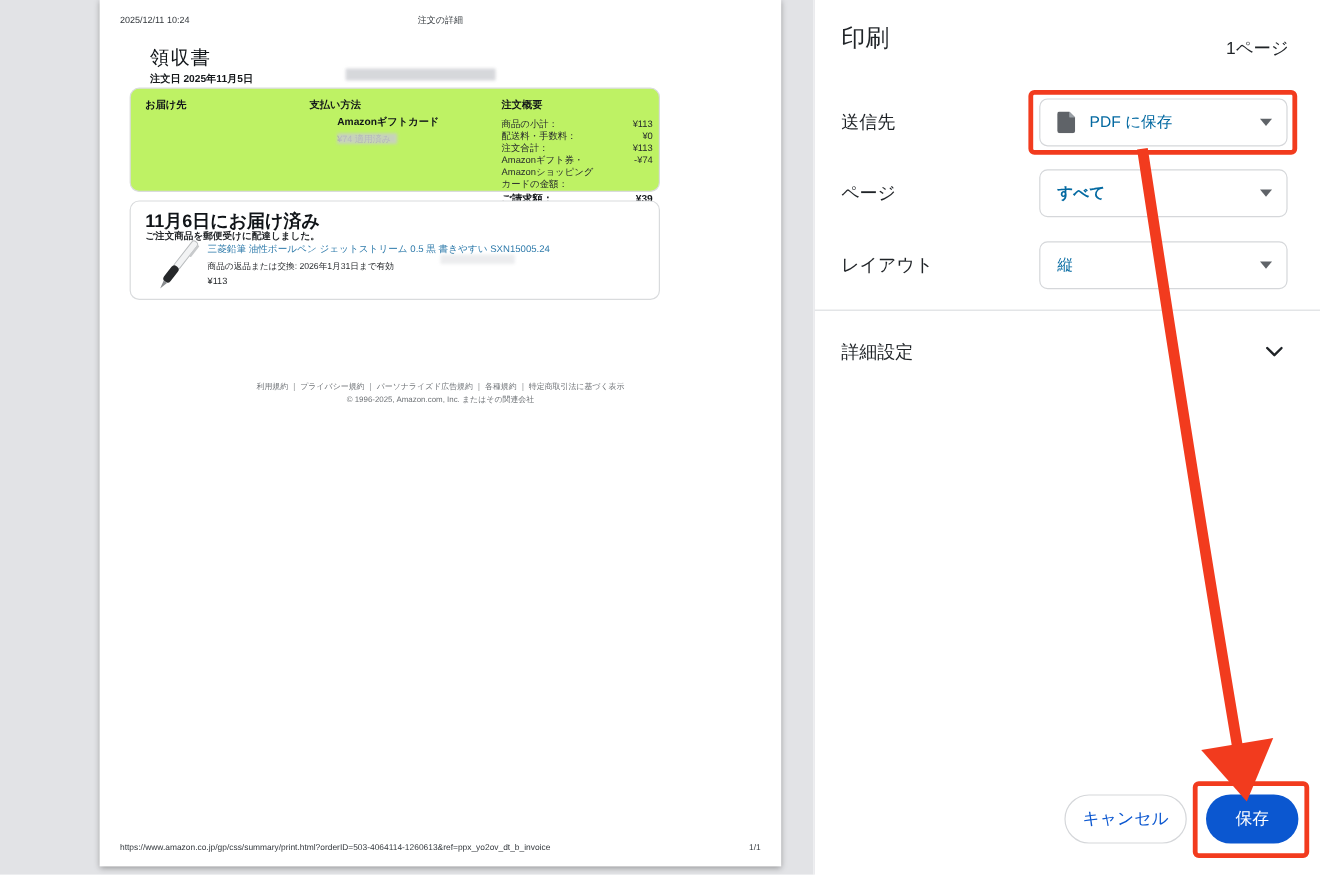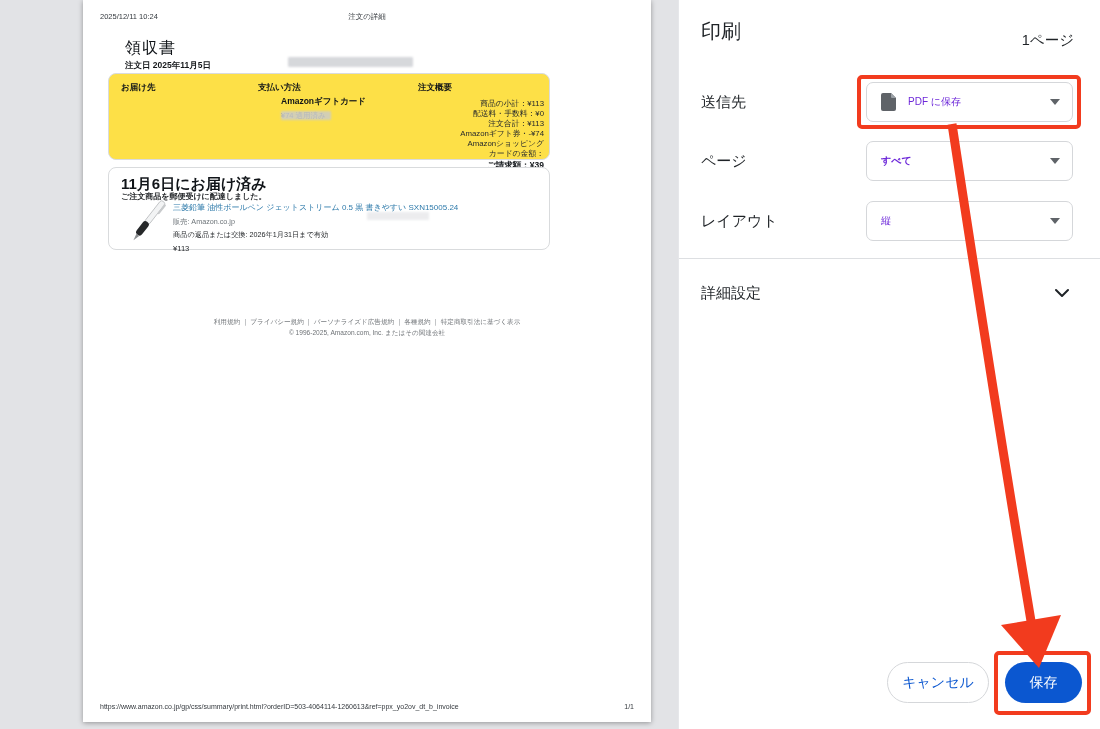--- a/index.html
+++ b/index.html
@@ -15,33 +15,33 @@
   .doc-header { position:absolute; top:12px; left:0; width:100%; font-size:7.5px; color:#33383d; }
   .doc-header .dh-left { position:absolute; left:17px; top:0; }
   .doc-header .dh-center { position:absolute; left:0; width:100%; text-align:center; top:0; }
 
   .receipt-title { position:absolute; left:42px; top:38px; font-size:16px; color:#101418; letter-spacing:1px; }
   .order-date { position:absolute; left:42px; top:60px; font-size:8.5px; font-weight:bold; color:#15181b; }
   .redact { background:#c9cbd0; filter:blur(1.2px); border-radius:1px; }
   .redact-orderid { position:absolute; left:205px; top:57px; width:125px; height:10px; opacity:.75; }
 
   .info-box { position:absolute; left:25px; top:73px; width:442px; height:87px;
-              border:1px solid #d9dbdd; border-radius:8px; background:#fde047; }
+              border:1px solid #d9dbdd; border-radius:8px; background:#bef264; }
   .col-head { font-size:8.5px; font-weight:bold; color:#101418; }
   .addr-col { position:absolute; left:12px; top:8px; width:150px; }
   .addr-lines { margin-top:4px; font-size:7.8px; line-height:10.5px; color:#26292c; }
   .gift-note { font-size:7.8px; font-weight:bold; color:#101418; margin-top:1px; }
   .pay-col-head { position:absolute; left:149px; top:8px; }
   .pay-content { position:absolute; left:172px; top:22px; }
   .pay-method { font-size:8.5px; font-weight:bold; color:#101418; }
   .pay-applied { font-size:7.5px; color:#6c7378; margin-top:3px; }
   .redact-card { position:absolute; left:172px; top:37px; width:50px; height:9px; opacity:.8; }
   .sum-col { position:absolute; left:309px; top:8px; width:126px; }
   .sum-rows { margin-top:5px; }
-  .sum-row { display:flex; justify-content:flex-end; font-size:7.8px; line-height:10px; color:#26292c; }
+  .sum-row { display:flex; justify-content:space-between; font-size:7.8px; line-height:10px; color:#26292c; }
   .sum-row.total { font-weight:bold; color:#101418; font-size:8.5px; margin-top:1px; }
 
   .delivery-box { position:absolute; left:25px; top:167px; width:442px; height:83px;
                   border:1px solid #d9dbdd; border-radius:8px; background:#fff; }
   .dlv-head { position:absolute; left:12px; top:7px; font-size:15px; font-weight:bold; color:#101418; }
   .dlv-sub { position:absolute; left:12px; top:23px; font-size:8px; font-weight:bold; color:#26292c; }
   .pen-img { position:absolute; left:16px; top:32px; width:44px; height:46px; }
   .prod-col { position:absolute; left:64px; top:34px; width:370px; }
   .prod-link { font-size:8px; color:#2f7bab; }
   .prod-seller { font-size:7.2px; color:#6c7378; margin-top:3.5px; }
@@ -57,21 +57,21 @@
   .page-frac { position:absolute; right:17px; top:703px; font-size:7px; color:#33383d; }
 
   
   .panel { position:absolute; left:678px; top:0; width:422px; height:729px; background:#fff; border-left:1px solid #e6e7ea; }
   .panel-title { position:absolute; left:22px; top:18px; font-size:20px; color:#1f2327; }
   .page-count { position:absolute; right:26px; top:31px; font-size:14.5px; color:#1f2327; }
 
   .row-label { position:absolute; left:22px; font-size:15px; color:#1f2327; }
   .dropdown { position:absolute; left:187px; width:207px; height:40px; border:1px solid #d5d7da;
               border-radius:7px; background:#fff; display:flex; align-items:center; cursor:pointer; }
-  .dd-text { font-size:10px; color:#6d28d9; margin-left:14px; }
+  .dd-text { font-size:13px; color:#0369a1; margin-left:14px; }
   .dd-caret { position:absolute; right:12px; top:50%; transform:translateY(-50%); width:0; height:0;
               border-left:5px solid transparent; border-right:5px solid transparent; border-top:6px solid #5f6368; }
   .dd-pdf-icon { width:15px; height:18px; margin-left:14px; margin-right:-2px; flex:0 0 auto; }
   .dd-pdf-icon + .dd-text { margin-left:14px; }
 
   .panel-divider { position:absolute; left:0; top:258px; width:422px; height:1px; background:#dddfe2; }
   .more-settings { position:absolute; left:0; top:272px; width:422px; height:44px; cursor:pointer; }
   .more-label { position:absolute; left:22px; top:12px; font-size:15px; color:#1f2327; }
   .chev { position:absolute; right:32px; top:16px; width:14px; height:10px; }
 
@@ -156,21 +156,20 @@
         <svg class="pen-img" viewBox="0 0 44 46">
           <g transform="rotate(38 22 23)">
             <rect x="19" y="-4" width="5.5" height="28" rx="2.4" fill="#f2f3f4" stroke="#b9bcbe" stroke-width="0.8"></rect>
             <rect x="18.4" y="22" width="6.7" height="16" rx="3" fill="#26282a"></rect>
             <polygon points="20.3,38 23.8,38 22,45" fill="#8a8d90"></polygon>
             <rect x="24.2" y="-3" width="2" height="12" rx="1" fill="#c8cacc"></rect>
           </g>
         </svg>
         <div class="prod-col">
           <div class="prod-link">三菱鉛筆 油性ボールペン ジェットストリーム 0.5 黒 書きやすい SXN15005.24</div>
-          <div class="prod-seller">販売: Amazon.co.jp</div>
           <div class="prod-return">商品の返品または交換: 2026年1月31日まで有効</div>
           <div class="prod-price">¥113</div>
         </div>
         <div class="redact redact-dlv"></div>
       </div>
 
       <div class="doc-footer foot-links">利用規約 ｜ プライバシー規約 ｜ パーソナライズド広告規約 ｜ 各種規約 ｜ 特定商取引法に基づく表示</div>
       <div class="doc-footer foot-copy">© 1996-2025, Amazon.com, Inc. またはその関連会社</div>
 
       <div class="url-line">https://www.amazon.co.jp/gp/css/summary/print.html?orderID=503-4064114-1260613&amp;ref=ppx_yo2ov_dt_b_invoice</div>

